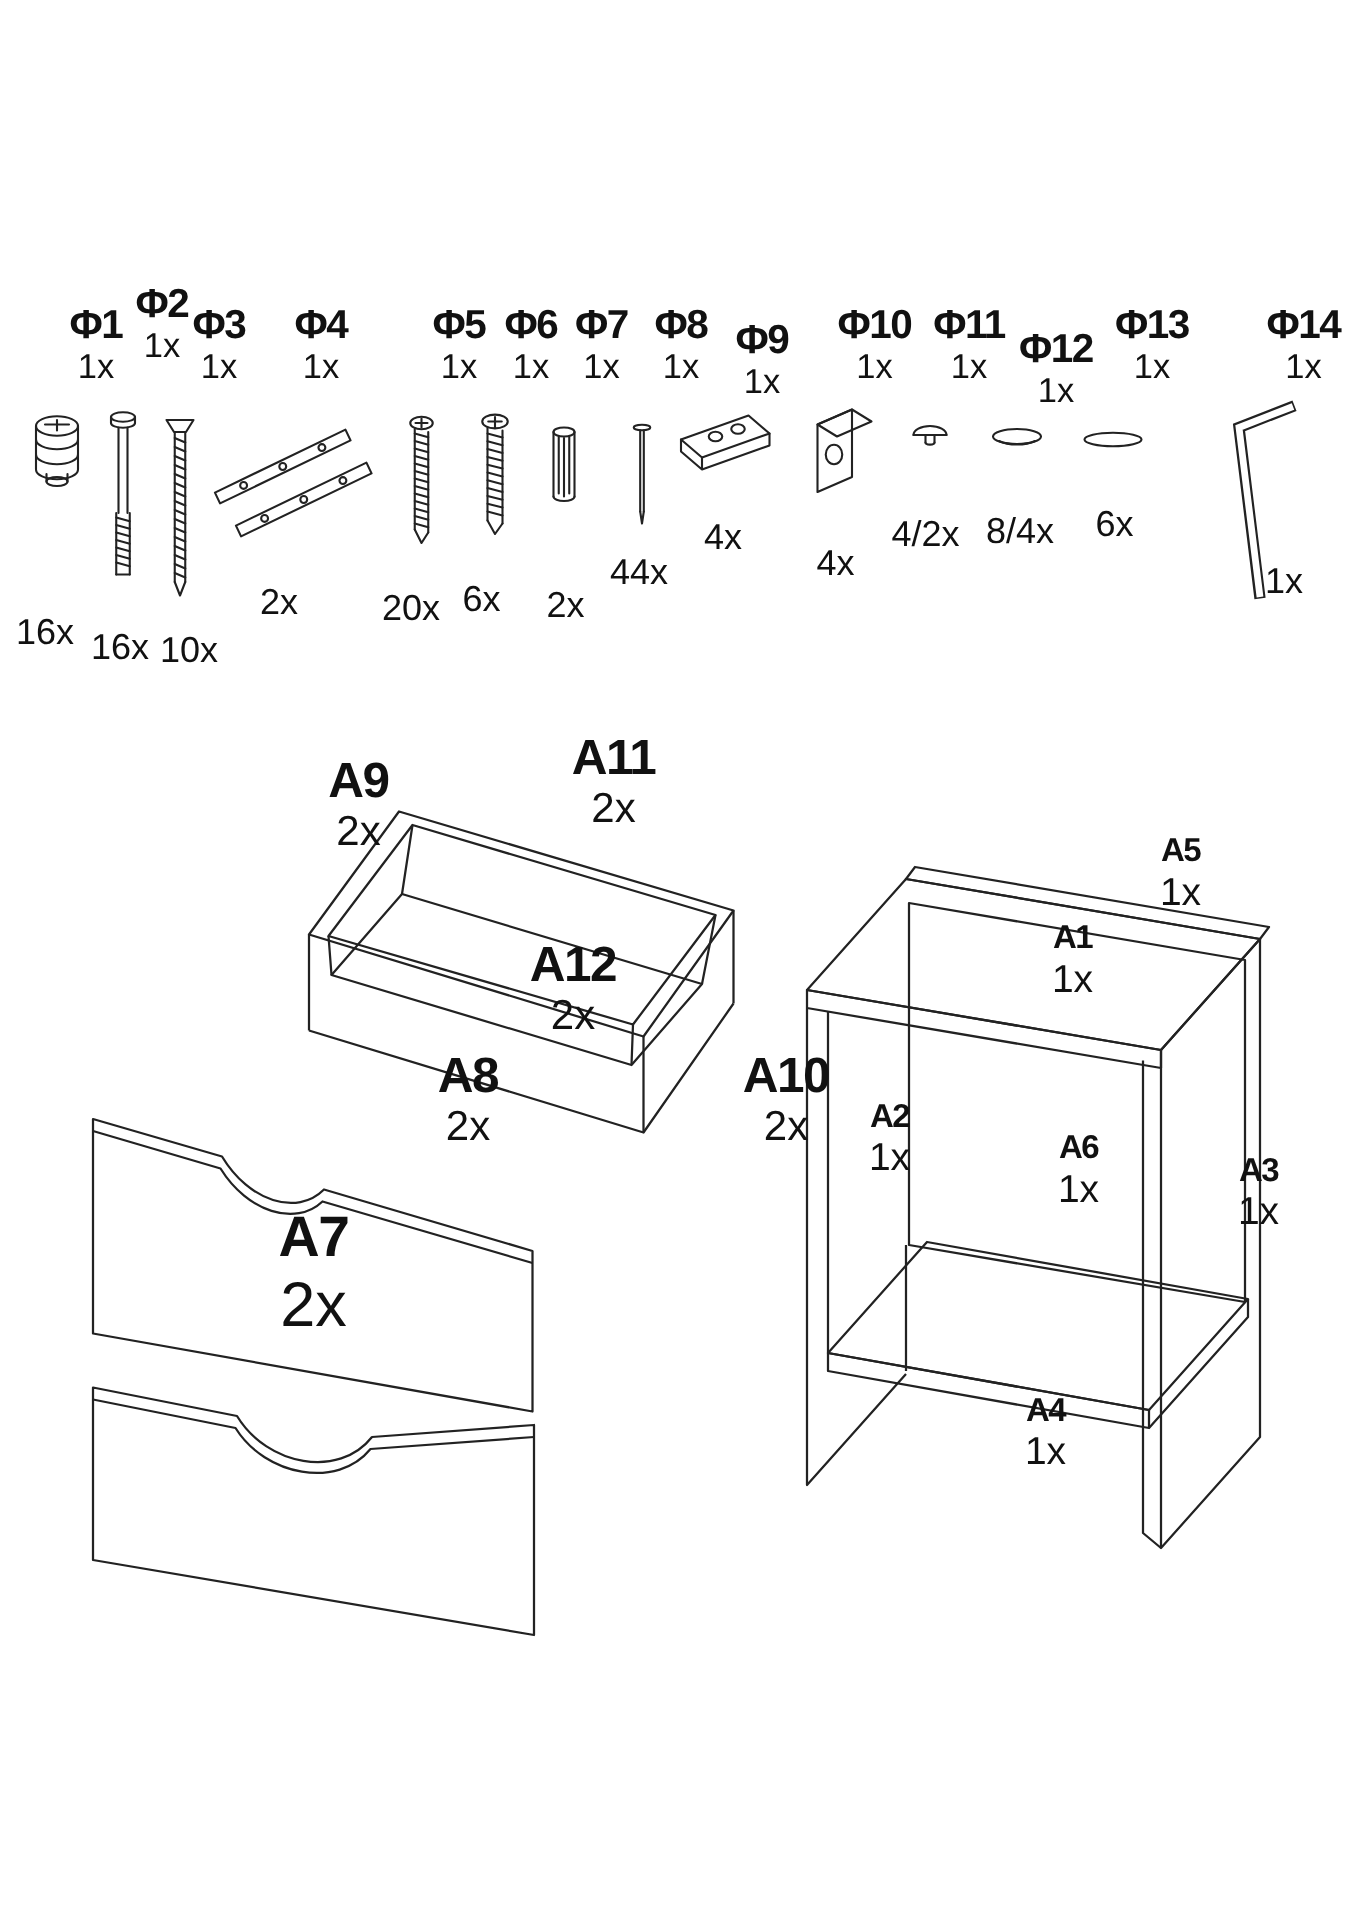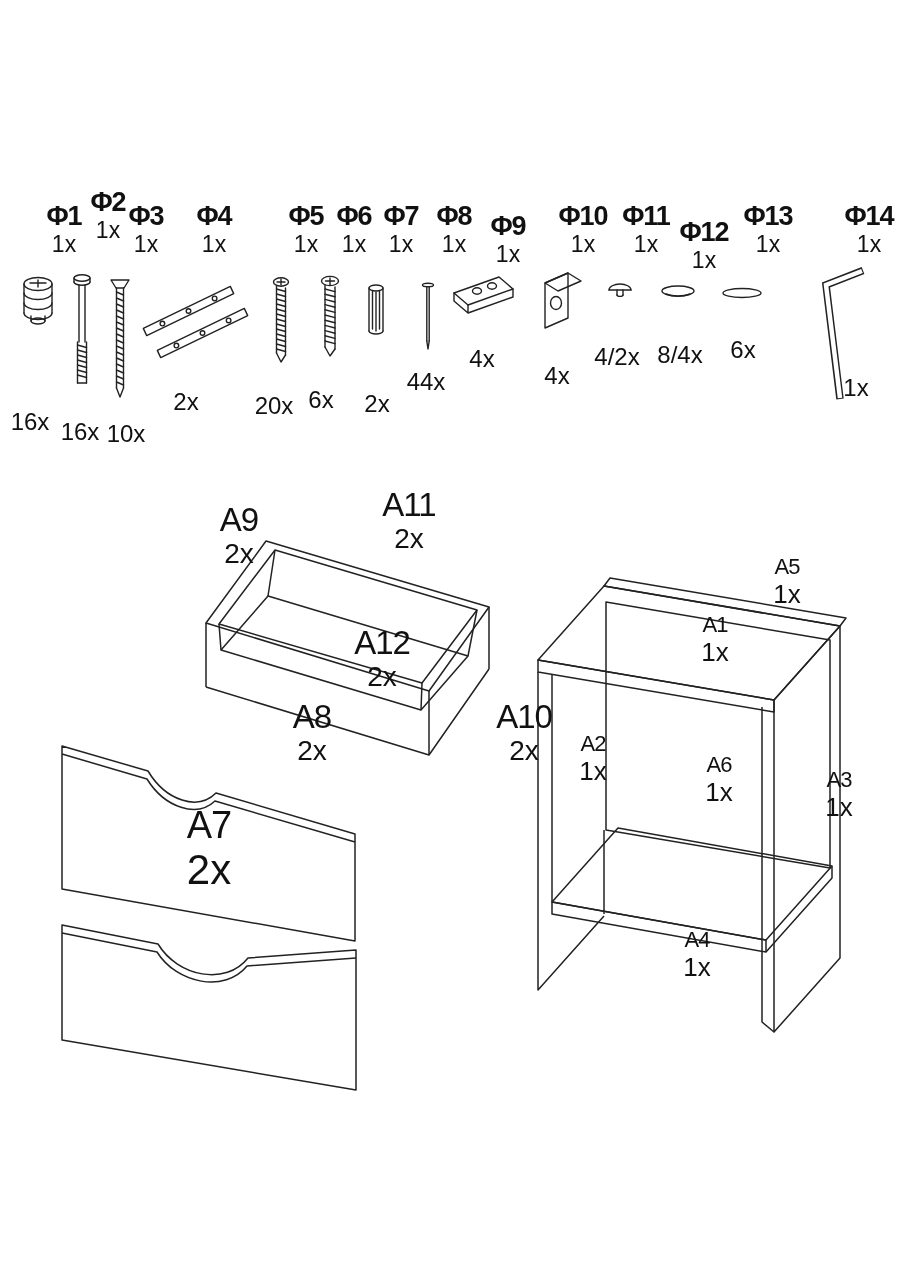--- a/index.html
+++ b/index.html
@@ -13,21 +13,21 @@
   .stack {
     position:absolute; transform:translateX(-50%);
     text-align:center; line-height:1.04; white-space:nowrap;margin-left:26px;
   }
   .h-code { font-size:27px; font-weight:700; letter-spacing:-1px; }
   .h-scale { font-size:23px; font-weight:400; margin-top:3px; }
   .h-qty {
     position:absolute; transform:translateX(-50%);
     font-size:24px; font-weight:400; white-space:nowrap;
   }
-  .p-code { font-size:33px; font-weight:400; letter-spacing:-1px; }
+  .p-code { font-size:33px; font-weight:700; letter-spacing:-1px; }
   .p-qty  { font-size:28px; font-weight:400; margin-top:2px; }
   .mid .p-code { font-size:22px; }
   .mid .p-qty  { font-size:26px; }
   .big .p-code { font-size:38px; }
   .big .p-qty  { font-size:42px; }
 </style>
 </head>
 <body>
 
 <div class="canvas">

